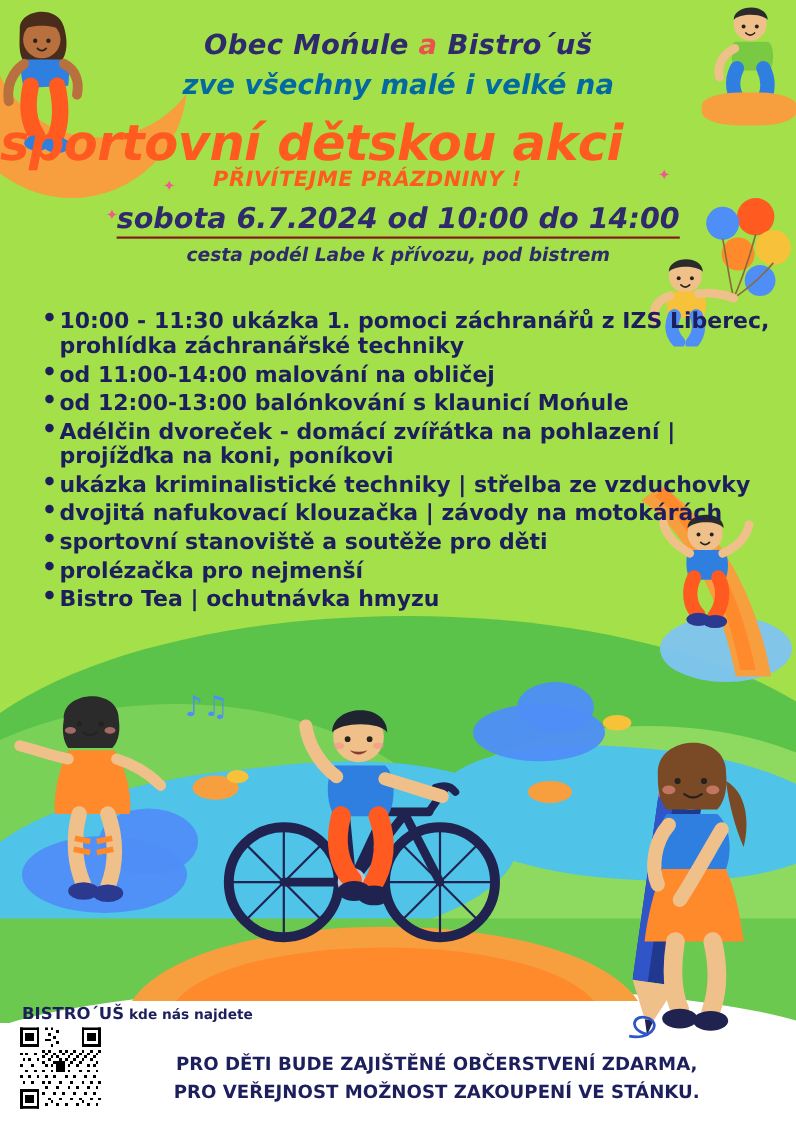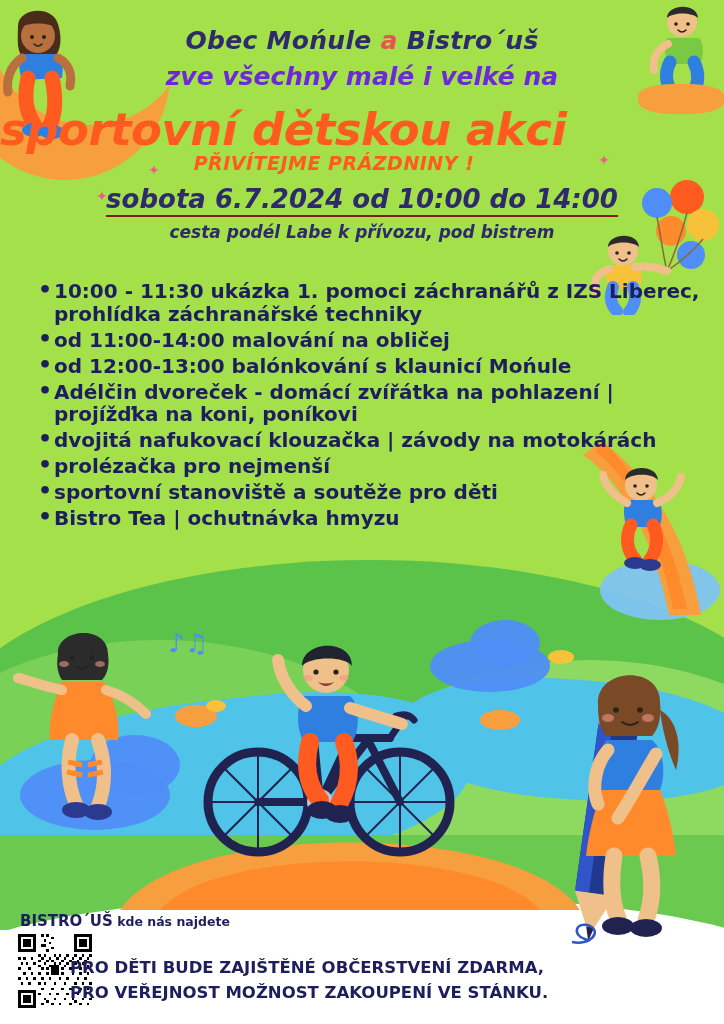--- a/index.html
+++ b/index.html
@@ -130,21 +130,21 @@
   .head-line1 .accent-a { color: #e8534d; }
   .head-line2 {
     position: absolute;
     left: 0; top: 62px;
     width: 724px;
     text-align: center;
     font-family: "DejaVu Sans", sans-serif;
     font-weight: bold;
     font-style: italic;
     font-size: 25px;
-    color: #6d28d9;
+    color: #0369a1;
   }
   .title-big {
     position: absolute;
     left: 0; top: 103px;
     width: 724px;
     font-family: "DejaVu Sans", sans-serif;
     font-weight: bold;
     font-style: italic;
     font-size: 45px;
     color: #ff5a1f;
@@ -213,21 +213,21 @@
     left: -2px;
     top: -1px;
     font-size: 22px;
     color: #1d1f5c;
   }
 
   .bottom-note {
     position: absolute;
     left: 0; top: 955px;
     width: 724px;
-    text-align: left;
+    text-align: center;
     font-family: "DejaVu Sans", sans-serif;
     font-weight: bold;
     font-size: 16.5px;
     line-height: 25px;
     color: #1d1f5c;
     padding-left: 70px;
     box-sizing: border-box;
   }
   .bistro-label {
     position: absolute;
@@ -498,23 +498,24 @@
 
   <div class="datetime"><span>sobota 6.7.2024 od 10:00 do 14:00</span></div>
 
   <div class="place">cesta podél Labe k přívozu, pod bistrem</div>
 
   <ul class="program">
     <li>10:00 - 11:30 ukázka 1. pomoci záchranářů z IZS Liberec, prohlídka záchranářské techniky</li>
     <li>od 11:00-14:00 malování na obličej</li>
     <li>od 12:00-13:00 balónkování s klaunicí Mońule</li>
     <li>Adélčin dvoreček - domácí zvířátka na pohlazení | projížďka na koni, poníkovi</li>
+    <li>ukázka kriminalistické techniky | střelba ze vzduchovky</li>
     <li>dvojitá nafukovací klouzačka |  závody na motokárách</li>
+    <li>sportovní stanoviště a soutěže pro děti</li>
     <li>prolézačka pro nejmenší</li>
-    <li>sportovní stanoviště a soutěže pro děti</li>
     <li>Bistro Tea | ochutnávka hmyzu</li>
   </ul>
 
   <div class="bistro-label">
     <span>BISTRO´UŠ</span><span class="small"> kde nás najdete</span>
   </div>
 
   <div class="qr">
     <svg width="74" height="74" viewBox="0 0 29 29" shape-rendering="crispEdges">
       <rect width="29" height="29" fill="#ffffff"></rect>

